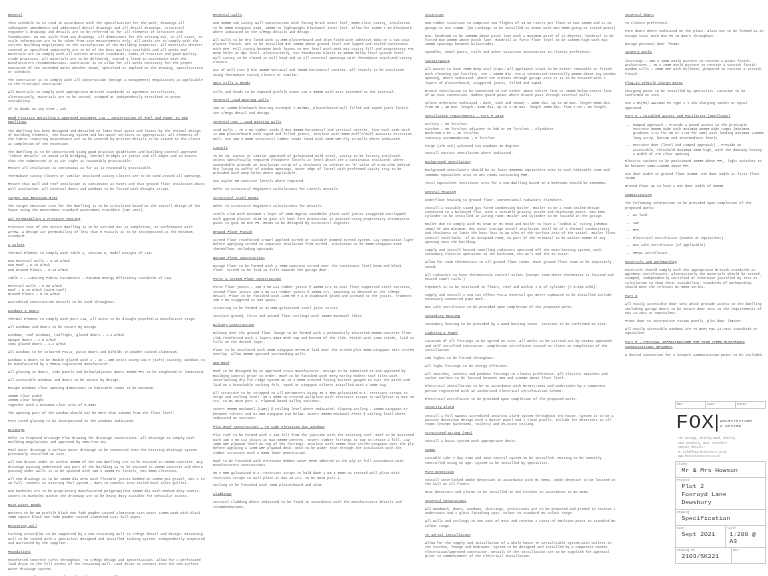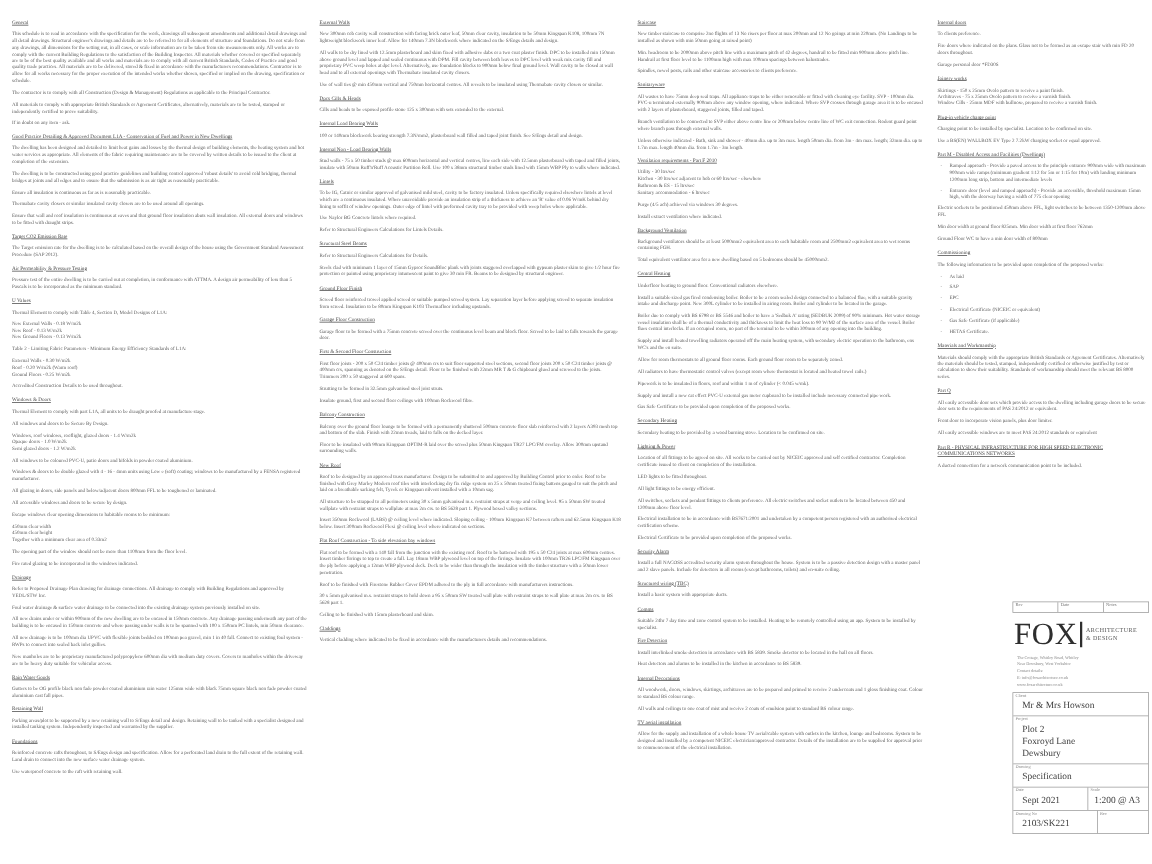--- a/index.html
+++ b/index.html
@@ -1,17 +1,17 @@
 <!DOCTYPE html>
 <html><head>
 <meta charset="utf-8">
 <style>
   html,body{margin:0;padding:0;background:#e8e8e8;}
   .sheet{position:relative;width:768px;height:576px;background:#ffffff;overflow:hidden;
-         font-family:Liberation Serif, serif;color:#555;}
+         font-family:Liberation Mono, monospace;color:#555;}
   
   .colwrap{position:absolute;top:13px;}
   .colinner{transform:scale(.5);transform-origin:0 0;font-size:6.7px;line-height:1.32;color:#5a5a5a;}
   .cw1{left:8px;width:197px;}   .cw1 .colinner{width:394px;}
   .cw2{left:213px;width:201px;} .cw2 .colinner{width:402px;}
   .cw3{left:425px;width:191px;} .cw3 .colinner{width:382px;}
   .cw4{left:625px;width:139px;} .cw4 .colinner{width:278px;}
   .sec-h{text-decoration:underline;color:#474747;margin:9px 0 7px;font-size:6.9px;}
   .colinner .sec-h:first-child{margin-top:0;}
   .spec-p{margin:0 0 7px;}

